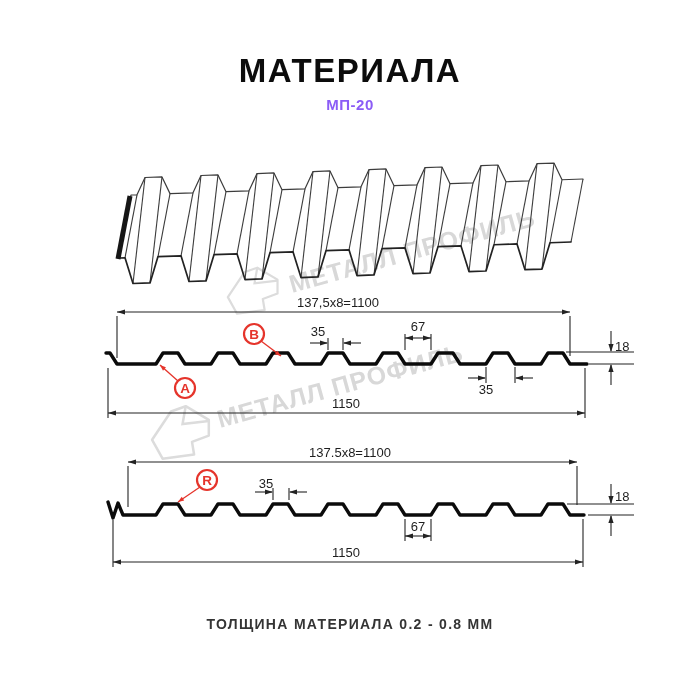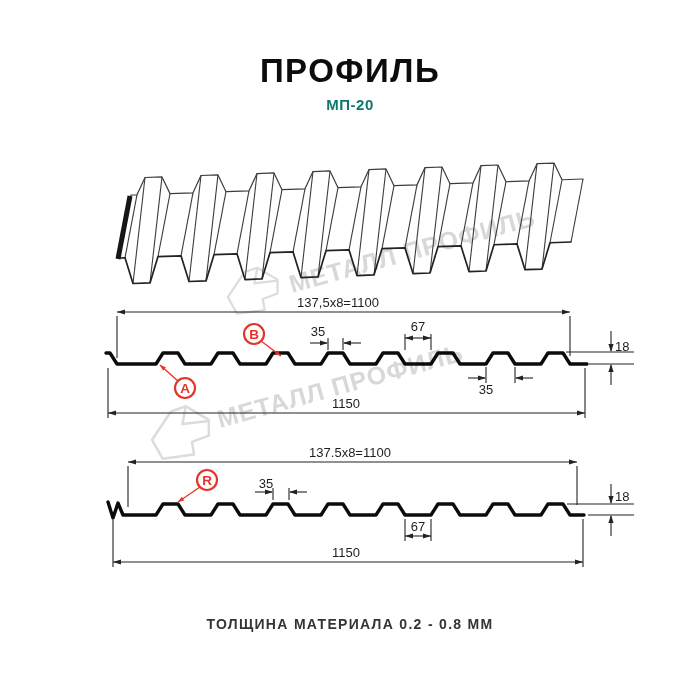--- a/index.html
+++ b/index.html
@@ -1,31 +1,31 @@
 <!DOCTYPE html>
 <html><head>
 <meta charset="utf-8">
 <style>
   html,body{margin:0;padding:0;background:#fff;}
   .page{position:relative;width:700px;height:700px;background:#fff;overflow:hidden;
         font-family:"Liberation Sans",sans-serif;}
   .title{position:absolute;top:52px;left:0;right:0;text-align:center;margin:0;
          font-size:33px;font-weight:bold;letter-spacing:1.5px;color:#0c0c0c;}
   .subtitle{position:absolute;top:96px;left:0;right:0;text-align:center;
-         font-size:15px;font-weight:bold;letter-spacing:.5px;color:#0f766e;}
+         font-size:15px;font-weight:bold;letter-spacing:.5px;color:#8b5cf6;}
   .footer{position:absolute;top:616px;left:0;right:0;text-align:center;
          font-size:14px;font-weight:bold;letter-spacing:1.3px;color:#343434;}
   svg{position:absolute;left:0;top:0;}
   text{font-family:"Liberation Sans",sans-serif;}
 </style>
 </head>
 <body>
 
 <div class="page">
-  <h1 class="title">ПРОФИЛЬ</h1>
+  <h1 class="title">МАТЕРИАЛА</h1>
   <div class="subtitle">МП-20</div>
   <svg id="dwg" width="700" height="700" viewBox="0 0 700 700">
       <g>
         <path d="M2 36 L20 9 L34 4 L56 17 L56 32 L40 38 L42 50 L12 54 Z" transform="translate(226,264) scale(0.92)" fill="#ffffff" stroke="#dcdcdc" stroke-width="2.4" stroke-linejoin="round"></path>
         <path d="M34 4 L31 21 L56 18" transform="translate(226,264) scale(0.92)" fill="none" stroke="#dcdcdc" stroke-width="2.4"></path>
         <text x="292" y="293" transform="rotate(-15.5 292 293)" fill="#d8d8d8" font-size="25" font-weight="bold" letter-spacing="1">МЕТАЛЛ ПРОФИЛЬ</text>
       </g>
       <g>
         <path d="M2 36 L20 9 L34 4 L56 17 L56 32 L40 38 L42 50 L12 54 Z" transform="translate(150,402) scale(1.05)" fill="#ffffff" stroke="#dcdcdc" stroke-width="2.4" stroke-linejoin="round"></path>
         <path d="M34 4 L31 21 L56 18" transform="translate(150,402) scale(1.05)" fill="none" stroke="#dcdcdc" stroke-width="2.4"></path>

